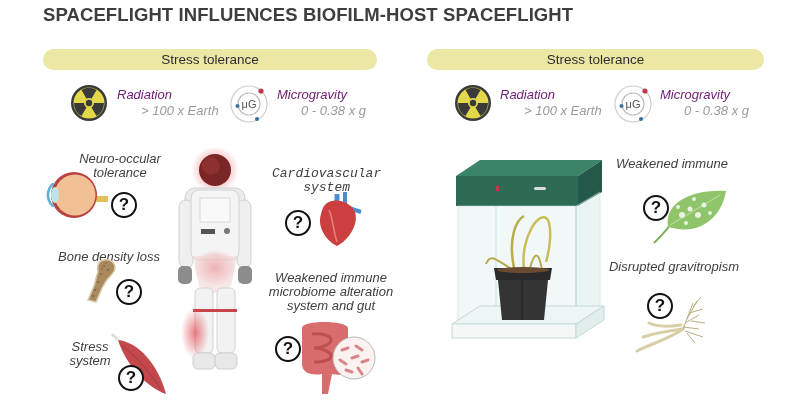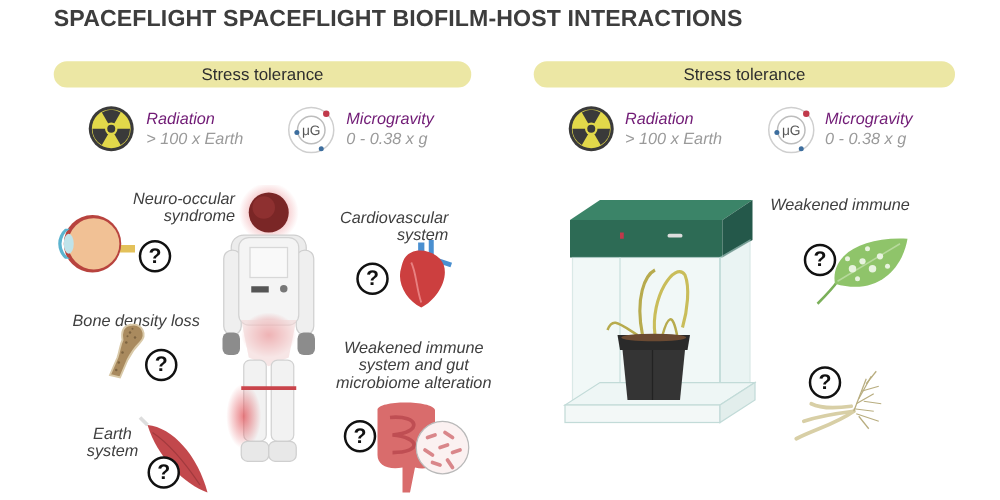--- a/index.html
+++ b/index.html
@@ -3,30 +3,30 @@
 <meta charset="utf-8">
 <style>
   html, body { margin: 0; padding: 0; background: #ffffff; }
   body { width: 800px; height: 400px; position: relative; overflow: hidden;
          font-family: "Liberation Sans", sans-serif; color: #444; }
   .abs { position: absolute; }
   .title { left: 43px; top: 4px; font-size: 18.5px; font-weight: bold; color: #3d3d3d; letter-spacing: 0.1px; white-space: nowrap; }
   .pill { height: 21px; border-radius: 11px; background: #ece7a4; color: #2e2e2e; font-size: 13.5px;
           display: flex; align-items: center; justify-content: center; }
   .it { font-style: italic; color: #701a75; font-size: 13px; line-height: 14px; }
-  .sub { font-style: italic; color: #9a9a9a; font-size: 13px; line-height: 14px; }
+  .sub { font-style: italic; color: #9a9a9a; font-size: 13px; line-height: 14px; margin-left: 24px; }
   .lbl { font-style: italic; color: #3f3f3f; font-size: 13px; line-height: 14px; text-align: center; }
   .q { width: 26px; height: 26px; border: 2.2px solid #111; border-radius: 50%; background: #fff;
        display: flex; align-items: center; justify-content: center; font-weight: bold; font-size: 17px; color: #111; box-sizing: border-box; }
   svg { display: block; }
 </style>
 </head>
 <body>
 
-<div class="abs title">SPACEFLIGHT SPACEFLIGHT BIOFILM-HOST INTERACTIONS</div>
+<div class="abs title">SPACEFLIGHT INFLUENCES BIOFILM-HOST SPACEFLIGHT</div>
 
 <div class="abs pill" style="left:43px;top:49px;width:334px;">Stress tolerance</div>
 
 <div class="abs" style="left:70px;top:84px;">
   <svg width="38" height="38" viewBox="0 0 38 38">
     <circle cx="19" cy="19" r="18" fill="#3a3a3a"></circle>
     <circle cx="19" cy="19" r="15.5" fill="#e2d84a"></circle>
     <path d="M19 19 L11.5 6 A15 15 0 0 1 26.5 6 Z" fill="#3a3a3a"></path>
     <path d="M19 19 L34 19 A15 15 0 0 1 26.5 32 Z" fill="#3a3a3a"></path>
     <path d="M19 19 L11.5 32 A15 15 0 0 1 4 19 Z" fill="#3a3a3a"></path>
@@ -43,23 +43,23 @@
     <circle cx="21" cy="21" r="11" fill="none" stroke="#bdbdbd" stroke-width="1.2"></circle>
     <circle cx="33" cy="8" r="2.6" fill="#c0394b"></circle>
     <circle cx="9.5" cy="23" r="2" fill="#3d6e9e"></circle>
     <circle cx="29" cy="36" r="2" fill="#3d6e9e"></circle>
     <text x="21" y="25" font-size="11" text-anchor="middle" fill="#555" font-family="Liberation Sans, sans-serif">μG</text>
   </svg>
 </div>
 <div class="abs it" style="left:277px;top:88px;">Microgravity</div>
 <div class="abs sub" style="left:277px;top:104px;">0 - 0.38 x g</div>
 
-<div class="abs lbl" style="left:88px;top:152px;width:100px;text-align:right;">
+<div class="abs lbl" style="left:70px;top:152px;width:100px;text-align:center;">
   <div>Neuro-occular</div>
-  <div>syndrome</div>
+  <div>tolerance</div>
 </div>
 <div class="abs" style="left:44px;top:170px;">
   <svg width="66" height="50" viewBox="0 0 66 50">
     <rect x="44" y="26" width="20" height="6" fill="#e3c15a"></rect>
     <circle cx="30" cy="25" r="23" fill="#b8433e"></circle>
     <circle cx="31" cy="25" r="20.5" fill="#f1c195"></circle>
     <path d="M8 13 A16 16 0 0 0 8 37 L12 37 A14 14 0 0 1 12 13 Z" fill="#5bb3cf"></path>
     <ellipse cx="11" cy="25" rx="4" ry="8" fill="#bfe3ea"></ellipse>
   </svg>
 </div>
@@ -77,21 +77,21 @@
         <circle cx="13" cy="32" r="1"></circle>
         <circle cx="11" cy="38" r="1"></circle>
       <circle cx="24" cy="5" r="0.8"></circle>
         <circle cx="20" cy="11" r="0.8"></circle>
     </g>
   </svg>
 </div>
 <div class="abs q" style="left:116px;top:279px;">?</div>
 
 <div class="abs lbl" style="left:60px;top:340px;width:60px;">
-  <div>Earth</div>
+  <div>Stress</div>
   <div>system</div>
 </div>
 <div class="abs" style="left:108px;top:330px;">
   <svg width="62" height="68" viewBox="0 0 62 68">
     <path d="M4 4 L10 10" stroke="#ddd" stroke-width="3"></path>
     <path d="M10 10 C30 12 50 34 58 64 C40 58 18 36 10 10 Z" fill="#c2484c"></path>
     <path d="M14 16 C26 24 40 40 52 58" stroke="#a23a3e" stroke-width="1" fill="none"></path>
   </svg>
 </div>
 <div class="abs q" style="left:118px;top:365px;">?</div>
@@ -126,39 +126,39 @@
     <rect x="18" y="161" width="44" height="3" fill="#c9444b"></rect>
     <ellipse cx="20" cy="185" rx="14" ry="26" fill="url(#glow)"></ellipse>
     <rect x="18" y="205" width="22" height="16" rx="5" fill="#e8e8e8" stroke="#cfcfcf"></rect>
     <rect x="40" y="205" width="22" height="16" rx="5" fill="#e8e8e8" stroke="#cfcfcf"></rect>
 
     <circle cx="40" cy="22" r="16" fill="#7a2626"></circle>
     <circle cx="36" cy="18" r="9" fill="#8e3030"></circle>
   </svg>
 </div>
 
-<div class="abs lbl" style="left:272px;top:167px;text-align:right;">
+<div class="abs lbl" style="left:272px;top:167px;text-align:center;font-family:Liberation Mono, monospace;">
   <div>Cardiovascular</div>
   <div>system</div>
 </div>
 <div class="abs q" style="left:285px;top:210px;">?</div>
 <div class="abs" style="left:315px;top:188px;">
   <svg width="50" height="60" viewBox="0 0 50 60">
     <path d="M22 6 L22 20" stroke="#4a8fd0" stroke-width="5"></path>
     <path d="M30 4 L30 18" stroke="#4a8fd0" stroke-width="4"></path>
     <path d="M34 20 L46 24" stroke="#4a8fd0" stroke-width="4"></path>
     <path d="M14 14 C22 10 36 14 40 24 C44 36 34 52 22 58 C10 52 2 38 6 26 C8 18 10 16 14 14 Z" fill="#cc3f3f"></path>
     <path d="M14 22 C18 30 18 42 22 54" stroke="#e88080" stroke-width="1.5" fill="none"></path>
   </svg>
 </div>
 
 <div class="abs lbl" style="left:262px;top:271px;width:138px;">
   <div>Weakened immune</div>
+  <div>microbiome alteration</div>
   <div>system and gut</div>
-  <div>microbiome alteration</div>
 </div>
 <div class="abs" style="left:296px;top:318px;">
   <svg width="60" height="78" viewBox="0 0 60 78">
     <path d="M6 10 C6 2 50 2 52 10 L52 50 C52 56 44 58 36 56 L32 76 L26 76 L26 56 C14 58 6 54 6 46 Z" fill="#d96c6c"></path>
     <path d="M16 16 C40 14 42 28 18 30 C40 32 42 44 18 44" stroke="#bf4e53" stroke-width="3" fill="none"></path>
   </svg>
 </div>
 <div class="abs q" style="left:275px;top:336px;">?</div>
 <div class="abs" style="left:332px;top:336px;">
   <svg width="44" height="44" viewBox="0 0 44 44">
@@ -250,20 +250,21 @@
       <circle cx="52" cy="20" r="2.5"></circle>
         <circle cx="34" cy="38" r="2"></circle>
         <circle cx="58" cy="28" r="2"></circle>
       <circle cx="26" cy="22" r="2"></circle>
         <circle cx="42" cy="14" r="2"></circle>
     </g>
   </svg>
 </div>
 
 <div class="abs lbl" style="left:604px;top:260px;width:140px;">
+  <div>Disrupted gravitropism</div>
 </div>
 <div class="abs q" style="left:647px;top:293px;">?</div>
 <div class="abs" style="left:633px;top:293px;">
   <svg width="75" height="65" viewBox="0 0 75 65">
     <g stroke="#d8cfa6" stroke-width="3" fill="none" stroke-linecap="round">
       <path d="M4 58 C20 50 36 46 50 36"></path>
       <path d="M10 44 C22 40 34 38 50 36"></path>
       <path d="M16 30 C24 34 34 34 48 32"></path>
     </g>
     <g stroke="#b8ad7f" stroke-width="1" fill="none">

